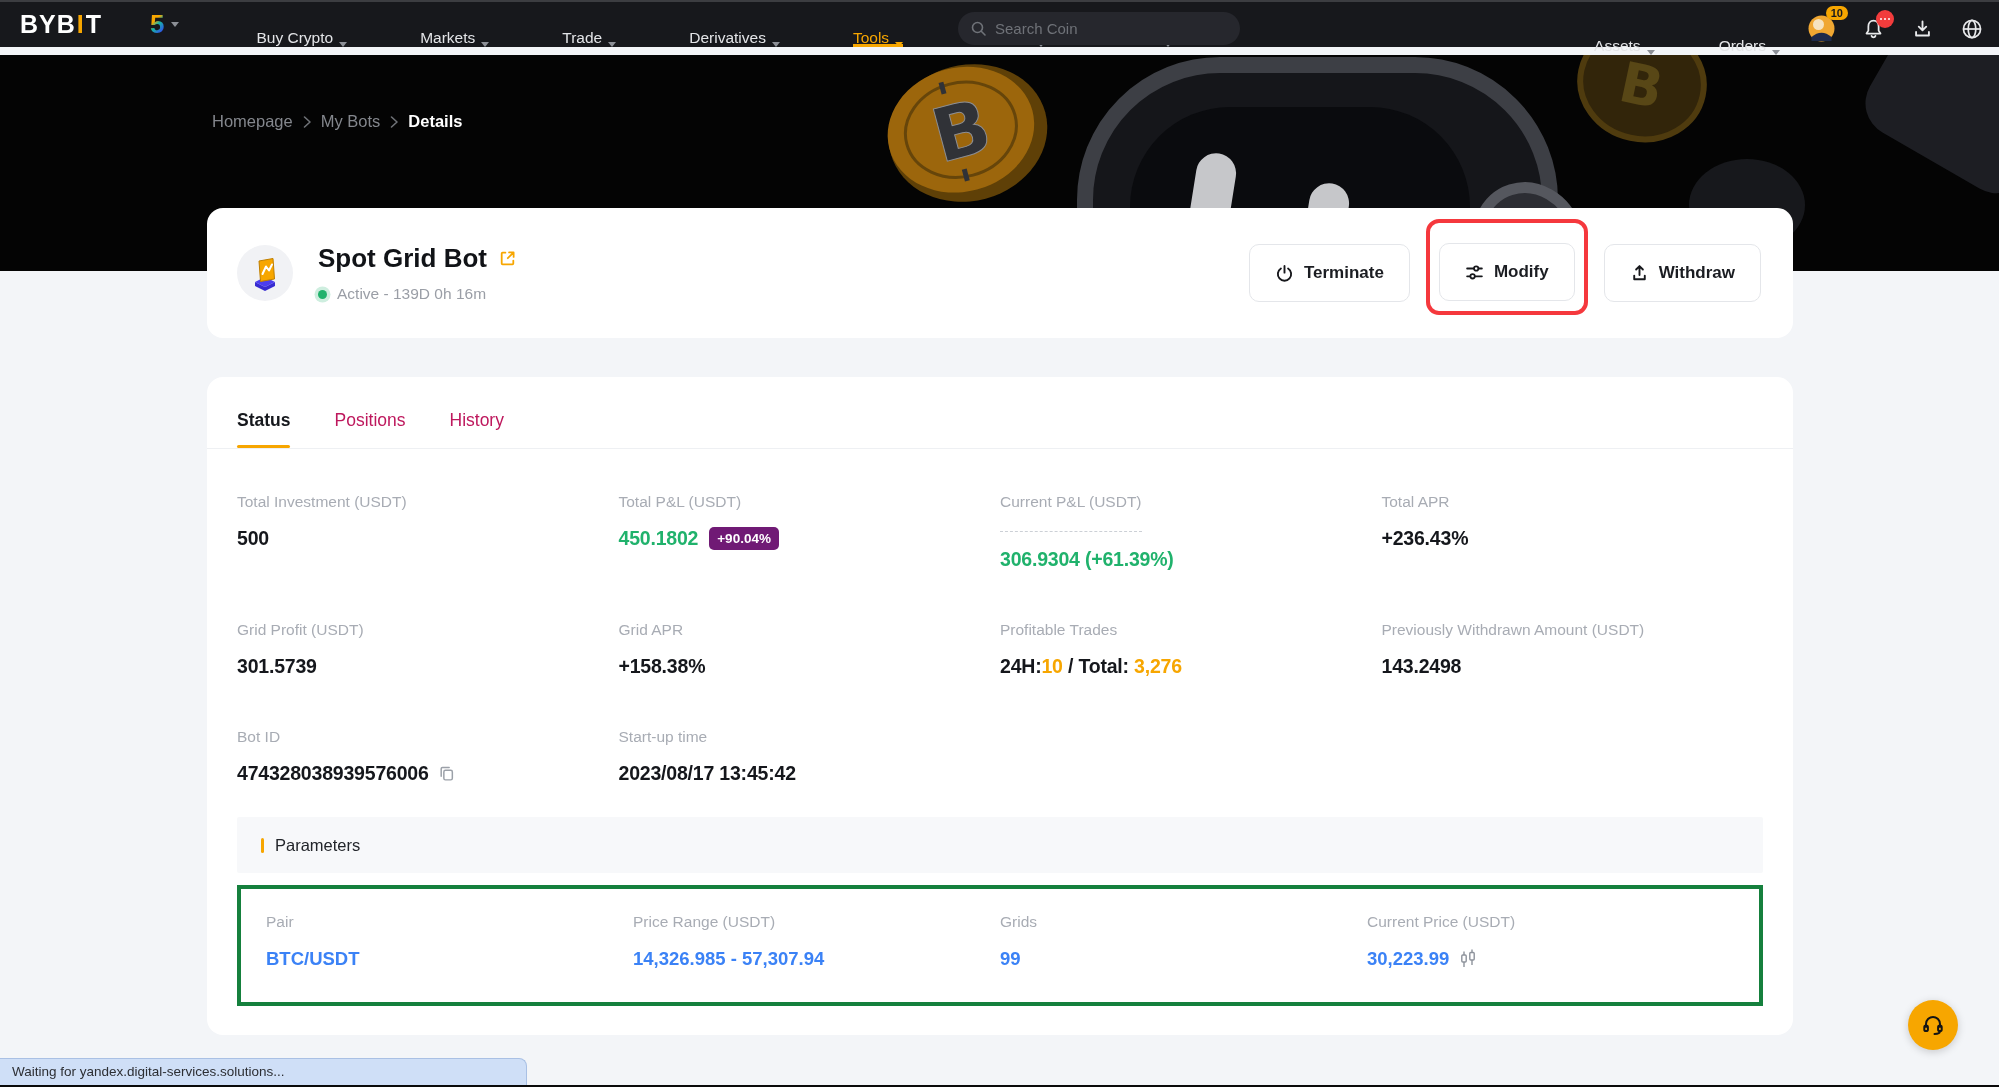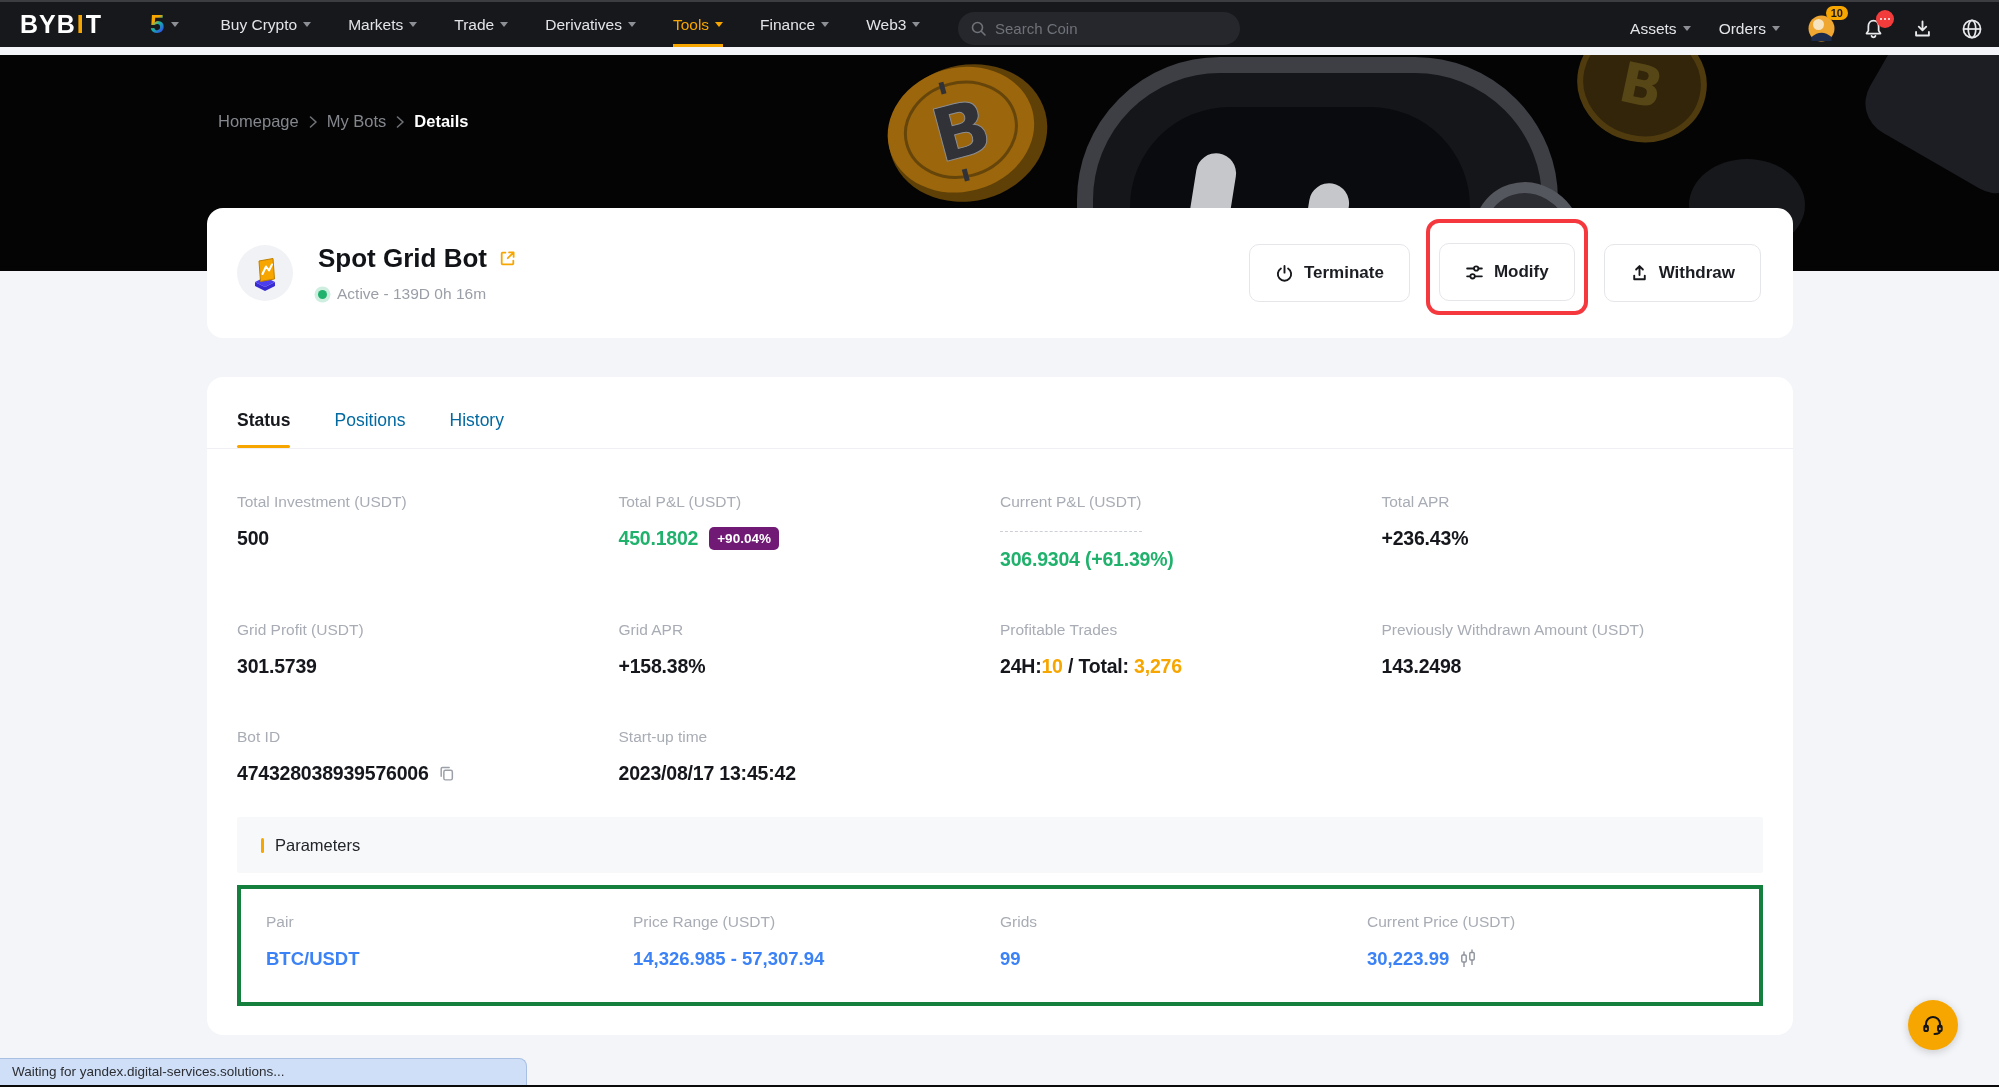--- a/index.html
+++ b/index.html
@@ -27,21 +27,21 @@
   .logo { margin-left:20px; font-size:25px; font-weight:700; letter-spacing:1px; color:#fff; display:flex; align-items:center; }
   .logo .logo-accent { color:#f7a600; padding:0 1px; }
   .five-badge { margin-left:48px; display:flex; align-items:center; cursor:pointer; }
   .five-badge .five {
     font-size:26px; font-weight:700;
     background:linear-gradient(135deg,#f7a600 0%,#f7a600 35%,#18b5a4 50%,#2f54eb 75%,#f7a600 100%);
     -webkit-background-clip:text; background-clip:text; color:transparent;
   }
   .caret { width:0; height:0; border-left:4px solid transparent; border-right:4px solid transparent; border-top:5px solid #8c8f96; margin-left:6px; display:inline-block; }
   .nav-menu { display:flex; align-items:center; gap:37px; margin-left:42px; height:100%; }
-  .nav-item { position:relative; height:100%; display:flex; align-items:center; font-size:15.5px; color:#e3e4e7; cursor:pointer; }
+  .nav-item { position:relative; height:100%; display:flex; align-items:flex-end; font-size:15.5px; color:#e3e4e7; cursor:pointer;margin-left:36px; }
   .nav-item.active { color:#f7a600; }
   .nav-item.active .caret { border-top-color:#f7a600; }
   .nav-item.active::after { content:""; position:absolute; bottom:0; left:0; width:100%; height:3px; background:#f7a600; }
   .search-box {
     position:absolute; left:958px; top:10px; width:282px; height:33px;
     background:#26272d; border-radius:17px; display:flex; align-items:center; padding:0 12px; gap:8px;
   }
   .search-box input { flex:1; background:transparent; border:none; outline:none; font-size:15px; color:#f0abfc; font-family:"Liberation Sans",sans-serif; }
   .search-box input::placeholder { color:#6f7278; }
   .nav-right { position:absolute; right:16px; top:0; height:53px; display:flex; align-items:center; gap:28px; }
@@ -51,21 +51,21 @@
     position:absolute; top:-9px; right:-13px; background:#f7a600; color:#17181c;
     font-size:11px; font-weight:700; border-radius:7px; padding:1px 5px;
   }
   .badge-red {
     position:absolute; top:-8px; right:-10px; background:#f23c3c; width:18px; height:18px; border-radius:50%;
     display:flex; align-items:center; justify-content:center; gap:1.5px;
   }
   .badge-red i { width:2.5px; height:2.5px; background:#fff; border-radius:50%; }
   
   .banner { position:absolute; top:55px; left:0; width:100%; height:216px; background:#040404; overflow:hidden; }
-  .breadcrumb { position:absolute; left:218px; top:112px; z-index:20; display:flex; align-items:center; gap:8px; font-size:16.5px; }
+  .breadcrumb { position:absolute; left:212px; top:112px; z-index:20; display:flex; align-items:center; gap:8px; font-size:16.5px; }
   .breadcrumb .crumb { color:#84878d; cursor:pointer; }
   .breadcrumb .crumb-current { color:#ffffff; font-weight:700; }
   
   .header-card {
     position:absolute; left:207px; top:208px; width:1586px; height:130px; z-index:30;
     background:#fff; border-radius:16px; display:flex; align-items:center; justify-content:space-between;
     padding:0 32px 0 30px;
   }
   .bot-identity { display:flex; align-items:center; gap:25px; }
   .bot-avatar { width:56px; height:56px; border-radius:50%; background:#f1f2f5; display:flex; align-items:center; justify-content:center; }
@@ -80,21 +80,21 @@
     display:flex; align-items:center; gap:10px; font-size:17px; font-weight:700; color:#1b1d22;
     font-family:"Liberation Sans",sans-serif; cursor:pointer;
   }
   .modify-wrap { border:4px solid #f5383d; border-radius:13px; padding:20px 9px 10px; margin-top:-12px; }
   
   .main-card {
     position:absolute; left:207px; top:377px; width:1586px; height:658px; z-index:30;
     background:#fff; border-radius:16px;
   }
   .tabs { display:flex; align-items:flex-end; gap:44px; height:72px; padding:0 30px; border-bottom:1px solid #eef0f3; }
-  .tab { position:relative; font-size:17.5px; color:#0369a1; padding-bottom:17px; cursor:pointer; }
+  .tab { position:relative; font-size:17.5px; color:#be185d; padding-bottom:17px; cursor:pointer; }
   .tab.active { color:#16181d; font-weight:700; }
   .tab.active::after { content:""; position:absolute; left:0; bottom:0; width:100%; height:3px; background:#f7a600; border-radius:2px; }
   .stats { display:grid; grid-template-columns:repeat(4,1fr); padding:44px 30px 0; row-gap:50px; }
   .stat-label { font-size:15.5px; color:#a8acb4; }
   .stat-label.tip { display:inline-block; border-bottom:1.5px dashed #ccd0d6; padding-bottom:20px; }
   .stat-value { margin-top:16px; font-size:19.5px; font-weight:700; color:#15171c; letter-spacing:-0.2px; display:flex; align-items:center; }
   .stat-value.green { color:#20b26c; }
   .pill-badge { background:#701a75; color:#fff; font-size:13.5px; font-weight:700; border-radius:5px; padding:4px 8px; margin-left:11px; letter-spacing:0; }
   .orange-num { color:#f7a600; }
   .copy-btn, .candles-btn { margin-left:9px; display:inline-flex; cursor:pointer; }

